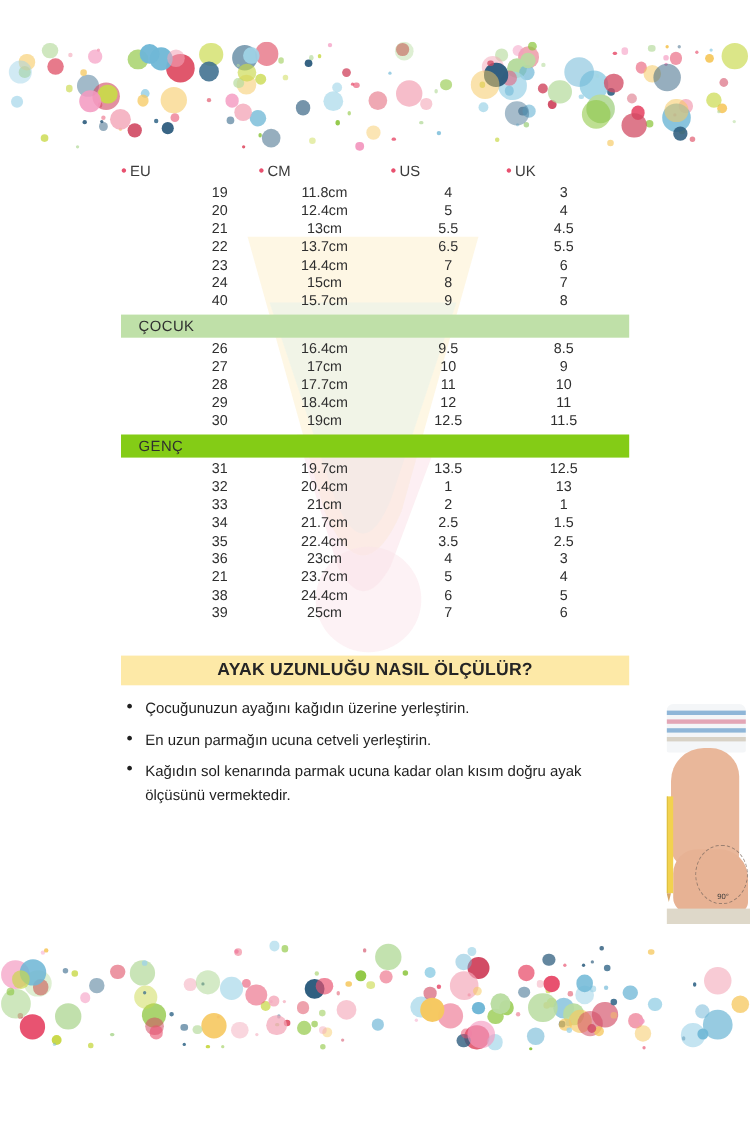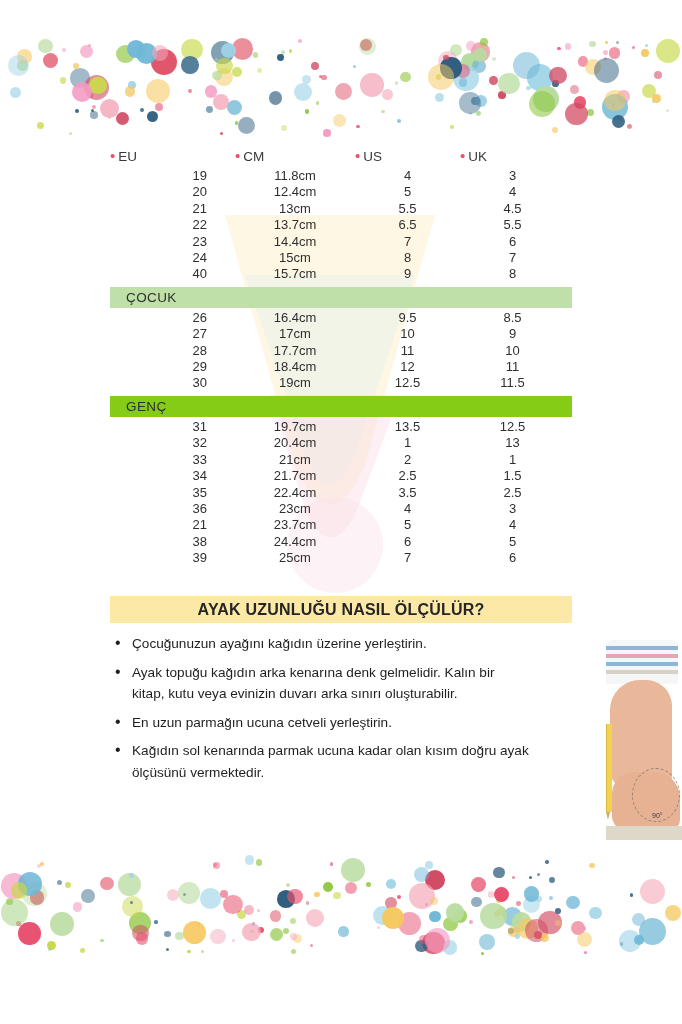--- a/index.html
+++ b/index.html
@@ -669,21 +669,20 @@
           <div class="c c-uk">6</div>
         </div>
       </div>
     </div>
 </div>
 
 <div class="howto">
   <div class="howto-title">AYAK UZUNLUĞU NASIL ÖLÇÜLÜR?</div>
   <ul class="steps" id="steps-list">
       <li>Çocuğunuzun ayağını kağıdın üzerine yerleştirin.</li>
-      <li>Ayak topuğu kağıdın arka kenarına denk gelmelidir. Kalın bir kitap, kutu veya evinizin duvarı arka sınırı oluşturabilir.</li>
       <li>En uzun parmağın ucuna cetveli yerleştirin.</li>
       <li>Kağıdın sol kenarında parmak ucuna kadar olan kısım doğru ayak ölçüsünü vermektedir.</li>
     </ul>
 </div>
 
 <div class="photo">
   <div class="sock">
     <div class="stripe" style="top:6px;background:#8fb6d8;"></div>
     <div class="stripe" style="top:14px;background:#e3a6b6;"></div>
     <div class="stripe" style="top:22px;background:#8fb6d8;"></div>

